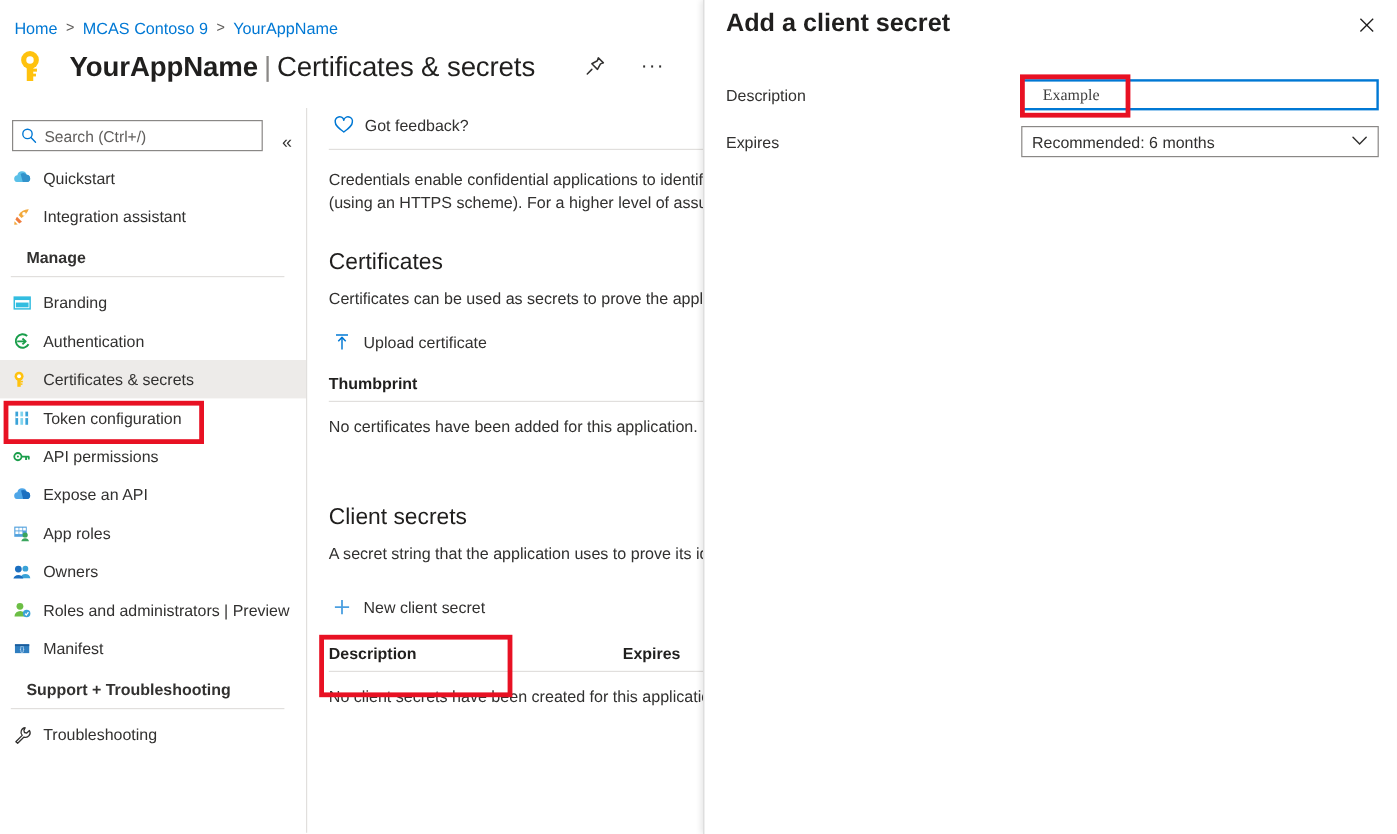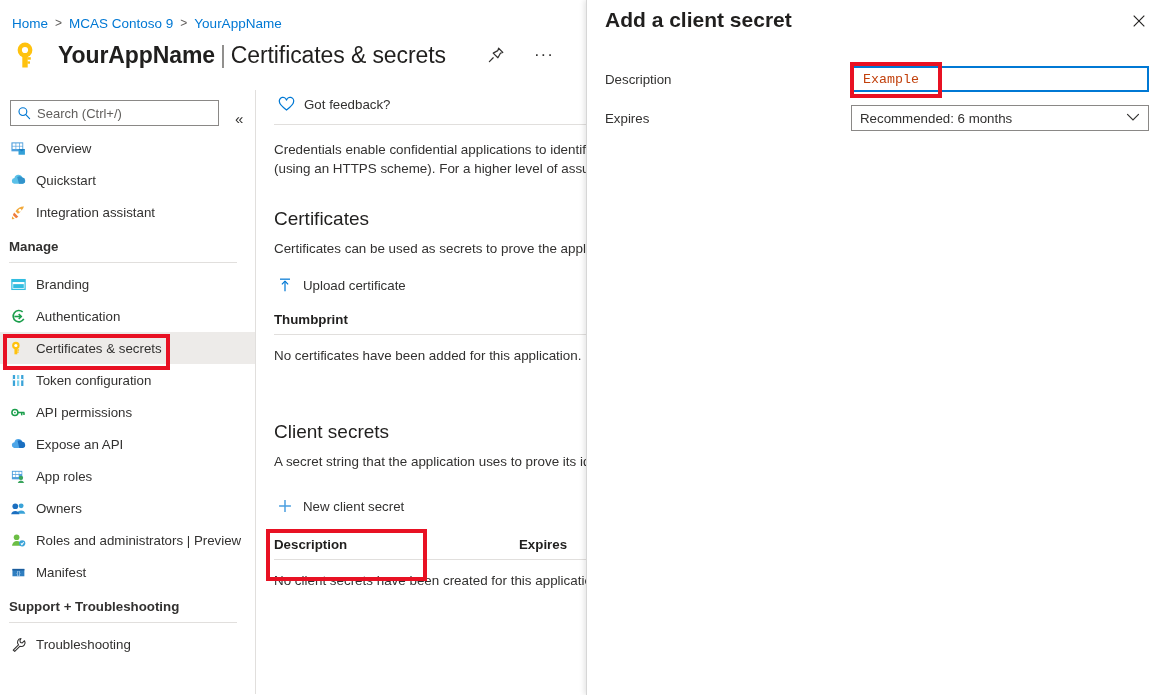--- a/index.html
+++ b/index.html
@@ -112,20 +112,21 @@
   .nav-item .lbl { white-space: nowrap; }
   .nav-group {
     position: relative;
     padding-left: 9px;
     font-size: 13.3px;
     font-weight: 600;
     color: #323130;
     height: 30px;
     display: flex; align-items: flex-end;
     padding-bottom: 4px;
+    margin-left: 13px;
   }
   .nav-rule {
     margin: 4px 18px 5px 9px;
     height: 1px; background: #e1dfdd;
   }
 
   
   .redbox {
     position: absolute;
     border: 4px solid #e81123;
@@ -248,24 +249,24 @@
     width: 246px;
     font-size: 13.3px;
     color: #323130;
   }
   .field-ctl { flex: 1 1 auto; position: relative; }
 
   #desc-input {
     width: 298px; height: 26px;
     border: 2px solid #0078d4;
     background: #ffffff;
-    font-family: Liberation Mono, monospace;
+    font-family: Liberation Serif, serif;
     font-size: 13.3px;
-    color: #c2410c;
-    padding: 0 10px;
+    color: #404040;
+    padding: 0 16px;
     outline: none;
   }
   #expires-select {
     width: 298px; height: 26px;
     border: 1px solid #8a8886;
     background: #ffffff;
     display: flex; align-items: center;
     padding: 0 8px;
     cursor: pointer;
     font-size: 13.3px;
@@ -323,38 +324,20 @@
               <line x1="8.8" y1="8.6" x2="12.6" y2="12.6" stroke="#0078d4" stroke-width="1.15" stroke-linecap="round"></line>
             </svg>
           </span>
           <input id="search-input" type="text" placeholder="Search (Ctrl+/)" style="">
         </div>
         <span id="collapse-btn">«</span>
       </div>
 
       <div id="nav">
 
-        <div class="nav-item">
-          <span class="ico">
-            <svg viewBox="0 0 18 18" width="17" height="17">
-              <rect x="1.5" y="2.5" width="12.5" height="9.5" fill="#50a0dd"></rect>
-              <g fill="#ffffff">
-                <rect x="2.7" y="3.6" width="3.2" height="2.6"></rect>
-                <rect x="6.6" y="3.6" width="3.2" height="2.6"></rect>
-                <rect x="10.5" y="3.6" width="2.6" height="2.6"></rect>
-                <rect x="2.7" y="6.9" width="3.2" height="2.6"></rect>
-                <rect x="6.6" y="6.9" width="3.2" height="2.6"></rect>
-                <rect x="10.5" y="6.9" width="2.6" height="2.6"></rect>
-              </g>
-              <path d="M9 9.5 L15.8 9.5 L15.8 15.6 L9 15.6 Z" fill="#32a0d8"></path>
-              <path d="M9 9.5 L15.8 9.5 L12.4 12.3 Z" fill="#1b7fc4"></path>
-            </svg>
-          </span>
-          <span class="lbl">Overview</span>
-        </div>
 
         <div class="nav-item">
           <span class="ico">
             <svg viewBox="0 0 18 18" width="17" height="17">
               <path d="M4.3 12.4 A3.1 3.1 0 0 1 4.7 6.3 A4.3 4.3 0 0 1 13 5.9 A3.3 3.3 0 0 1 13.5 12.4 Z" fill="#5ac0e8"></path>
               <path d="M7.6 5.2 A4.3 4.3 0 0 1 13 5.9 A3.3 3.3 0 0 1 13.5 12.4 L9.5 12.4 Z" fill="#3293cb"></path>
             </svg>
           </span>
           <span class="lbl">Quickstart</span>
         </div>

